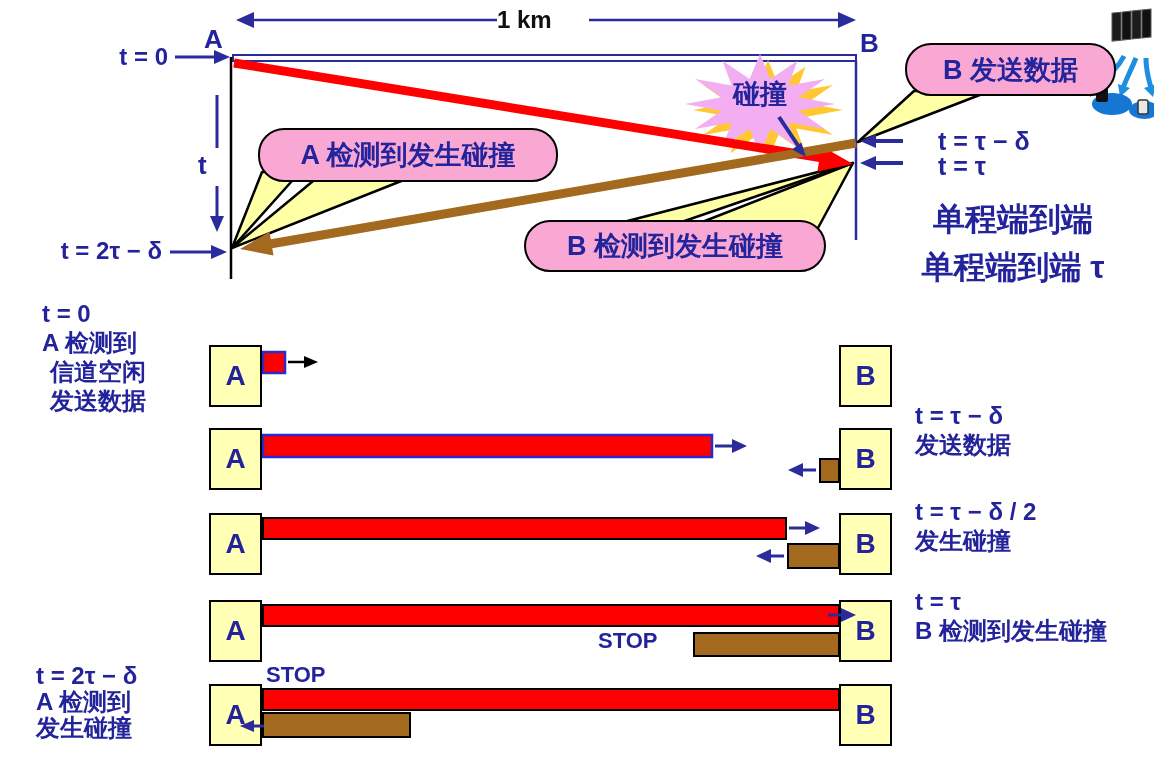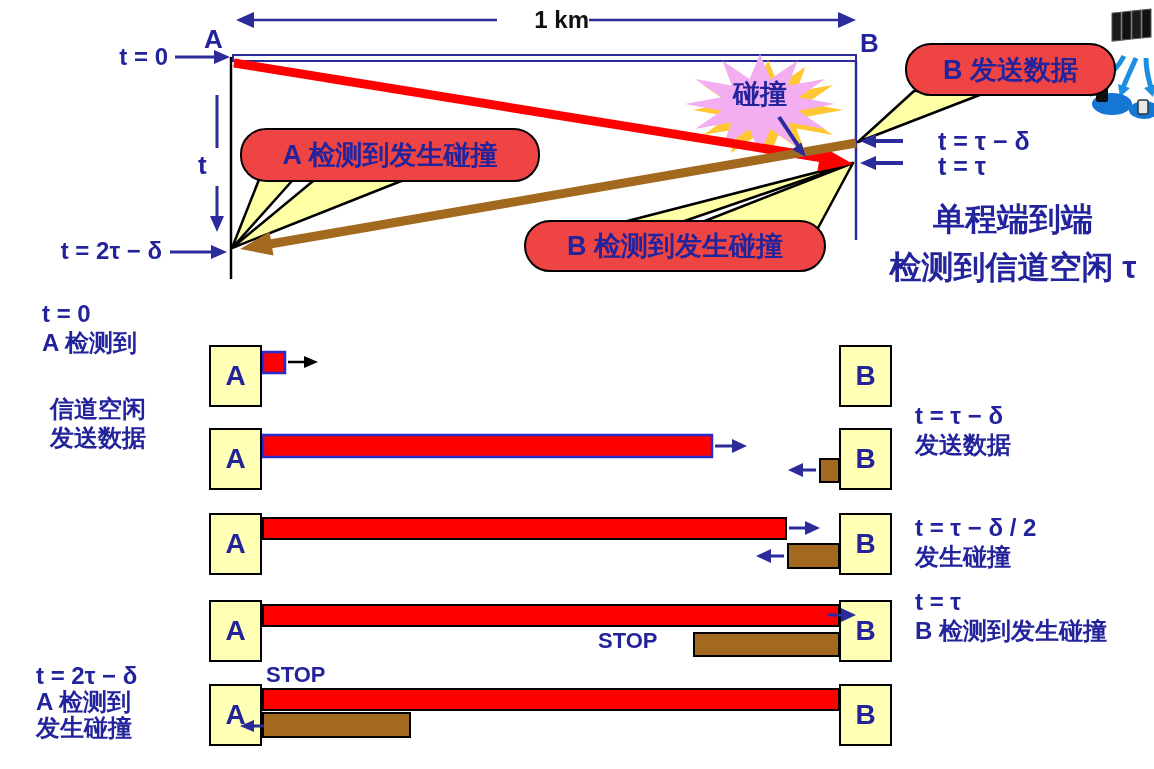--- a/index.html
+++ b/index.html
@@ -2,21 +2,21 @@
 <html><head>
 <meta charset="utf-8">
 <style>
   html,body{margin:0;padding:0;background:#fff;}
   #stage{position:relative;width:1154px;height:769px;background:#ffffff;overflow:hidden;
          font-family:"Liberation Sans","DejaVu Sans",sans-serif;}
   svg{position:absolute;left:0;top:0;}
   .txt{position:absolute;color:#23239B;font-weight:bold;white-space:nowrap;}
   .tf{}
   .blk{color:#111;}
-  .callout{position:absolute;background:#ef4444;border:2.5px solid #000;border-radius:26px;
+  .callout{position:absolute;background:#f9a8d4;border:2.5px solid #000;border-radius:26px;
            display:flex;align-items:center;justify-content:center;color:#23239B;
            font-weight:bold;z-index:3;}
   .nodebox{position:absolute;width:53px;height:62px;background:#FFFFB5;border:2.5px solid #000;
            display:flex;align-items:center;justify-content:center;font-size:28px;font-weight:bold;
            color:#23239B;z-index:2;box-sizing:border-box;}
   .lblblock{position:absolute;color:#23239B;font-weight:bold;}
   .lblblock div{line-height:29px;font-size:24px;}
   .over{z-index:4;}
 </style>
 </head>
@@ -152,44 +152,44 @@
     <g>
       <line x1="828" y1="615" x2="846" y2="615" stroke="#2B2B9C" stroke-width="3"></line>
       <polygon points="856,615 841,608 841,622" fill="#2B2B9C"></polygon>
     </g>
     <g>
       <line x1="264" y1="726" x2="250" y2="726" stroke="#2B2B9C" stroke-width="3"></line>
       <polygon points="240,726 254,720 254,732" fill="#2B2B9C"></polygon>
     </g>
   </svg>
 
-  <div class="txt blk" style="left:497px;top:6px;width:92px;text-align:right;font-size:24px;background:#fff;">1 km</div>
+  <div class="txt blk" style="left:497px;top:6px;width:92px;text-align:left;font-size:24px;background:#fff;">1 km</div>
 
   <div class="txt" style="left:204px;top:24px;font-size:26px;">A</div>
   <div class="txt" style="left:860px;top:28px;font-size:26px;">B</div>
 
   <div class="txt tf" style="left:88px;top:43px;width:80px;text-align:right;font-size:24px;">t = 0</div>
 
   <div class="txt tf" style="left:198px;top:150px;font-size:26px;">t</div>
 
   <div class="txt tf" style="left:18px;top:237px;width:144px;text-align:right;font-size:24px;">t = 2τ − δ</div>
 
   <div class="txt" style="left:716px;top:76px;width:88px;text-align:center;font-size:27px;z-index:2;">碰撞</div>
 
-  <div class="callout" style="left:240px;top:128px;width:296px;height:50px;font-size:27px;">A 检测到发生碰撞</div>
+  <div class="callout" style="left:258px;top:128px;width:296px;height:50px;font-size:27px;">A 检测到发生碰撞</div>
 
   <div class="callout" style="left:524px;top:220px;width:298px;height:48px;font-size:27px;">B 检测到发生碰撞</div>
 
   <div class="callout" style="left:905px;top:43px;width:207px;height:49px;font-size:27px;">B 发送数据</div>
 
   <div class="txt tf" style="left:938px;top:127px;font-size:25px;">t = τ − δ</div>
   <div class="txt tf" style="left:938px;top:152px;font-size:25px;">t = τ</div>
 
   <div class="txt" style="left:880px;top:198px;width:266px;text-align:center;font-size:32px;">单程端到端</div>
-  <div class="txt" style="left:872px;top:246px;width:282px;text-align:center;font-size:32px;">检测到信道空闲 τ</div>
+  <div class="txt" style="left:872px;top:246px;width:282px;text-align:center;font-size:32px;">单程端到端 τ</div>
 
   <div class="nodebox" style="left:209px;top:345px;">
       <span>A</span>
     </div>
   <div class="nodebox" style="left:839px;top:345px;">
       <span>B</span>
     </div>
 
   <div class="nodebox" style="left:209px;top:428px;">
       <span>A</span>
@@ -215,30 +215,30 @@
   <div class="nodebox" style="left:209px;top:684px;">
       <span>A</span>
     </div>
   <div class="nodebox" style="left:839px;top:684px;">
       <span>B</span>
     </div>
 
   <div class="lblblock" style="left:42px;top:299px;">
     <div class="tf">t = 0</div>
     <div>A 检测到</div>
-    <div style="padding-left:8px;margin-top:37px;">信道空闲</div>
+    <div style="padding-left:8px;">信道空闲</div>
     <div style="padding-left:8px;">发送数据</div>
   </div>
 
   <div class="lblblock" style="left:915px;top:401px;">
     <div class="tf">t = τ − δ</div>
     <div>发送数据</div>
   </div>
 
-  <div class="lblblock" style="left:915px;top:513px;">
+  <div class="lblblock" style="left:915px;top:497px;">
     <div class="tf">t = τ − δ / 2</div>
     <div>发生碰撞</div>
   </div>
 
   <div class="lblblock" style="left:915px;top:587px;">
     <div class="tf">t = τ</div>
     <div>B 检测到发生碰撞</div>
   </div>
 
   <div class="lblblock" style="left:36px;top:663px;">

